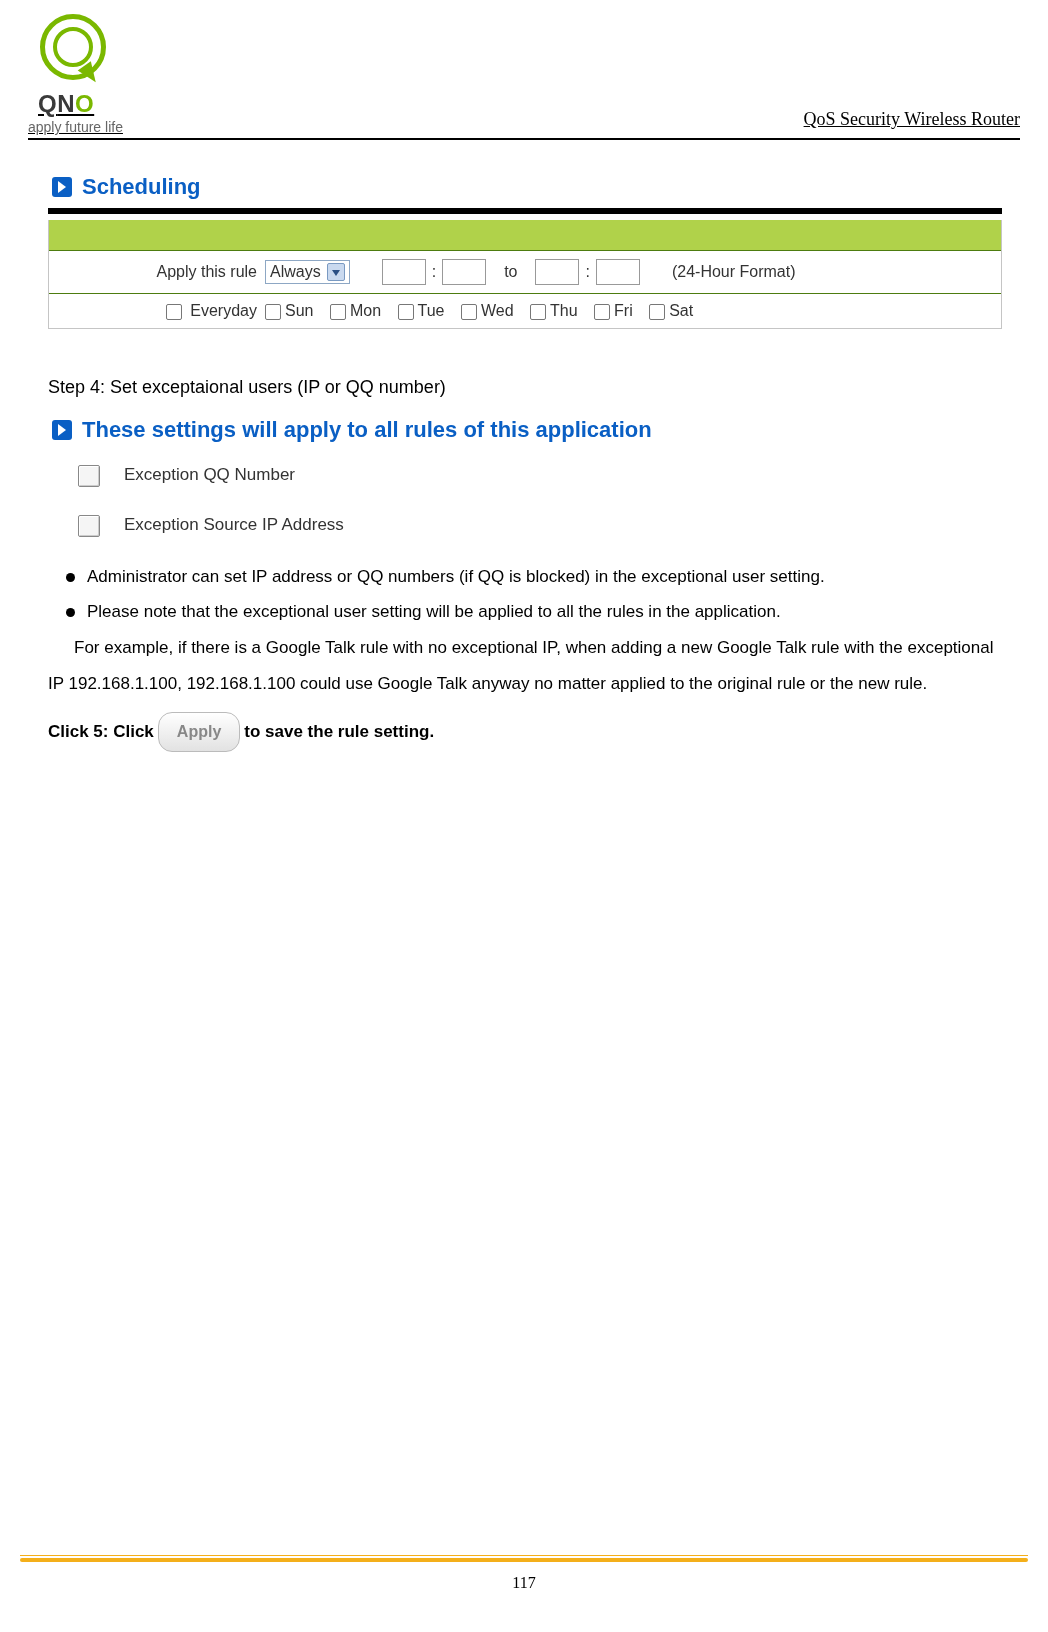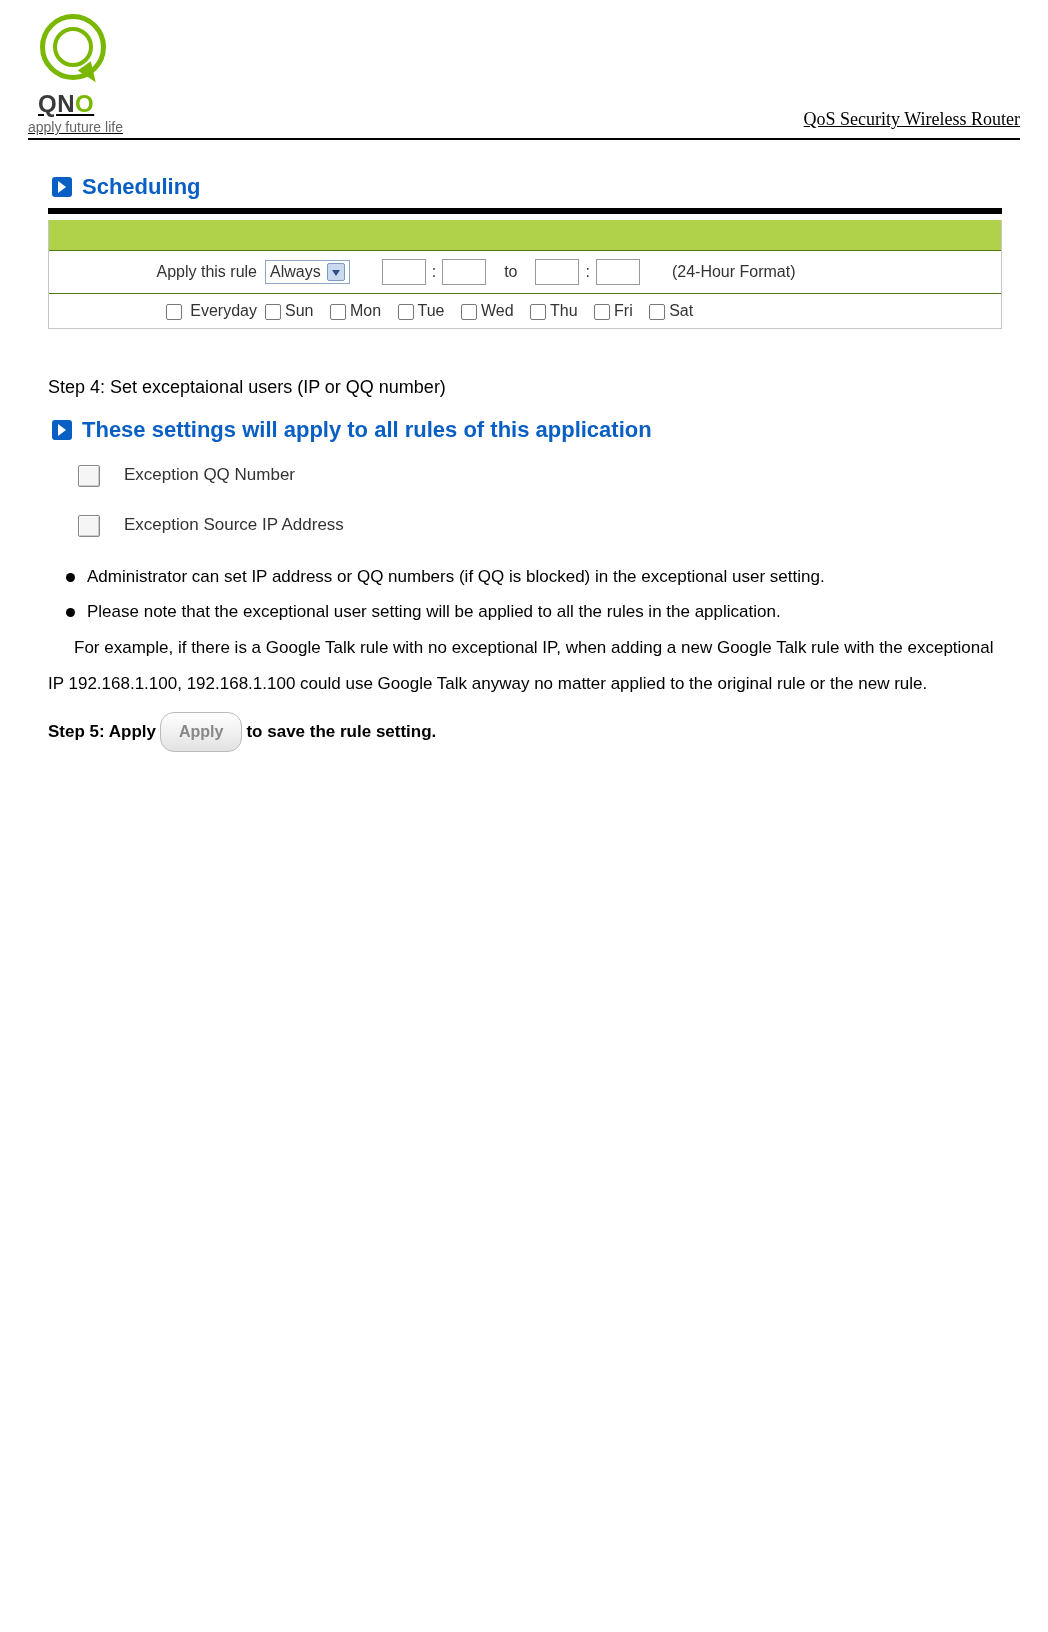--- a/index.html
+++ b/index.html
@@ -200,21 +200,26 @@
           <span class="bullet-dot"></span>
           <span>Please note that the exceptional user setting will be applied to all the rules in the application.</span>
         </div>
       </div>
 
       <div class="para-block">
         <p>For example, if there is a Google Talk rule with no exceptional IP, when adding a new Google Talk rule with the exceptional IP 192.168.1.100, 192.168.1.100 could use Google Talk anyway no matter applied to the original rule or the new rule.</p>
       </div>
 
       <div class="step5-line">
-        <span>Step 5: Apply</span>
+        <span>Click 5: Click</span>
         <span class="apply-btn">Apply</span>
         <span>to save the rule setting.</span>
       </div>
     </div>
 
   </div>
 
+  <div class="ftr">
+    <div class="ftr-line"></div>
+    <div class="ftr-lined"></div>
+    <div class="pagenum">117</div>
+  </div>
 </div>
 
 </body></html>

